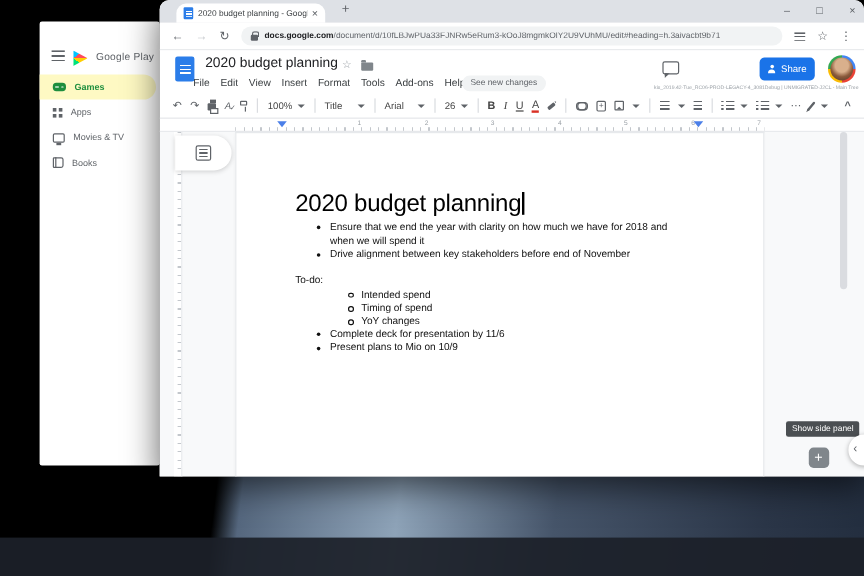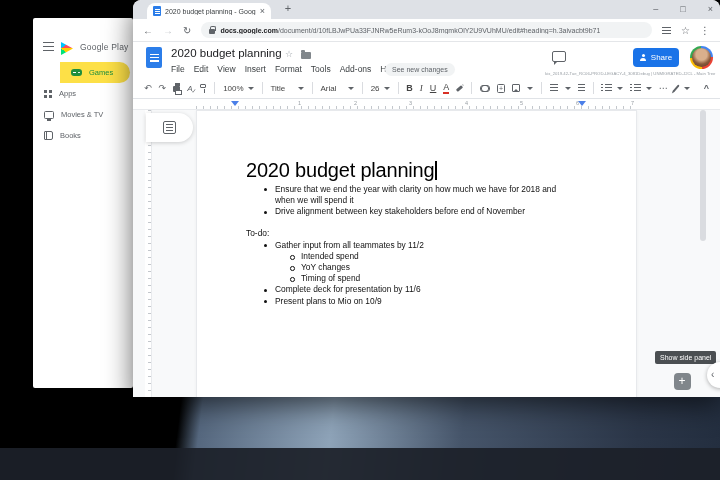--- a/index.html
+++ b/index.html
@@ -14,21 +14,21 @@
   .play-window { position:absolute; left:33px; top:18px; width:100px; height:370px;
     background:#fff; border-radius:2px; box-shadow:0 5px 18px rgba(0,0,0,.55); }
   .play-header { position:absolute; left:10px; top:24px; display:flex; align-items:flex-start; gap:7px; }
   .hamburger { width:11px; height:9px; background:repeating-linear-gradient(#5f6368 0 1.4px,transparent 1.4px 3.8px); }
   .play-tri { width:12px; height:13px; clip-path:polygon(0 0,100% 50%,0 100%);
     background:conic-gradient(from 0deg at 0% 50%, #00c4ff 0 55deg, #ff4a5d 55deg 90deg, #ffce00 90deg 125deg, #00e27a 125deg 180deg, #00c4ff 180deg); }
   .play-title { font-size:8.5px; color:#5f6368; letter-spacing:.2px; white-space:nowrap; }
   .play-nav { position:absolute; left:0; top:44px; width:100%; }
   .play-item { height:21px; display:flex; align-items:center; gap:7px; padding-left:11px;
     font-size:7.5px; color:#5f6368; white-space:nowrap; }
-  .play-item.selected { background:#fde047; border-radius:0 12px 12px 0; color:#1e8e3e; font-weight:normal; margin-right:3px;margin-left:27px; }
+  .play-item.selected { background:#fef9c3; border-radius:0 12px 12px 0; color:#1e8e3e; font-weight:bold; margin-right:3px; }
   .icn-gamepad { width:11px; height:7px; background:#1e8e3e; border-radius:3px; position:relative; }
   .icn-gamepad::before { content:''; position:absolute; left:2px; top:2.5px; width:3px; height:1.4px; background:#fff; }
   .icn-gamepad::after { content:''; position:absolute; right:2px; top:2.5px; width:1.6px; height:1.6px; border-radius:50%; background:#fff; }
   .icn-grid { width:8px; height:8px; position:relative; }
   .icn-grid::before { content:''; position:absolute; left:0; top:0; width:3px; height:3px; background:#5f6368;
     box-shadow:5px 0 #5f6368, 0 5px #5f6368, 5px 5px #5f6368; }
   .icn-tv { width:10px; height:8px; border:1.2px solid #5f6368; border-radius:1.5px; position:relative; }
   .icn-tv::after { content:''; position:absolute; left:2px; bottom:-3px; width:4px; height:1.2px; background:#5f6368; }
   .icn-book { width:9px; height:9px; border:1.2px solid #5f6368; border-radius:1px 2px 2px 1px; position:relative; }
   .icn-book::before { content:''; position:absolute; left:1px; top:-1px; width:1.2px; height:9px; background:#5f6368; }
@@ -64,21 +64,21 @@
   .omni-lines { width:9px; height:7px; background:repeating-linear-gradient(#5f6368 0 1.2px,transparent 1.2px 3px); }
 
   .docs-header { position:absolute; left:0; top:42px; width:100%; height:36px; background:#fff; }
   .docs-icon { position:absolute; left:13px; top:5px; width:16px; height:21px; background:#2b7de9; border-radius:2px; }
   .docs-icon::after { content:''; position:absolute; left:3.5px; top:7px; width:9px; height:9px;
     background:repeating-linear-gradient(#fff 0 1.2px,transparent 1.2px 3.2px); }
   .doc-title { position:absolute; left:38px; top:5px; font-size:11.5px; color:#202124; white-space:nowrap; }
   .hdr-star { position:absolute; left:152px; top:7px; font-size:9px; color:#9aa0a6; }
   .icn-folder { position:absolute; left:168px; top:10px; width:10px; height:7px; background:#80868b; border-radius:1px; }
   .icn-folder::before { content:''; position:absolute; left:0; top:-2px; width:4px; height:2px; background:#80868b; border-radius:1px 1px 0 0; }
-  .menubar { position:absolute; left:38px; top:22px; display:flex; gap:9px; font-size:8.5px; color:#3c4043; }
+  .menubar { position:absolute; left:28px; top:22px; display:flex; gap:9px; font-size:8.5px; color:#3c4043; }
   .see-new { position:absolute; left:252px; top:21px; height:13px; line-height:13px; padding:0 7px;
     background:#f1f3f4; border-radius:7px; font-size:7px; color:#5f6368; white-space:nowrap; }
   .icn-bubble { position:absolute; left:419px; top:9px; width:14px; height:11px; border:1.3px solid #5f6368; border-radius:2px; }
   .icn-bubble::after { content:''; position:absolute; left:1px; bottom:-4px; border:2px solid transparent; border-top-color:#5f6368; border-left-color:#5f6368; }
   .share-btn { position:absolute; left:500px; top:6px; width:46px; height:19px; background:#1a73e8; border-radius:4px;
     display:flex; align-items:center; justify-content:center; gap:4px; color:#fff; font-size:8px; }
   .icn-person { width:7px; height:7px; position:relative; }
   .icn-person::before { content:''; position:absolute; left:2px; top:0; width:3px; height:3px; border-radius:50%; background:#fff; }
   .icn-person::after { content:''; position:absolute; left:0.5px; bottom:0; width:6px; height:3px; border-radius:3px 3px 0 0; background:#fff; }
   .avatar { position:absolute; left:557px; top:4px; width:23px; height:23px; border-radius:50%; padding:2px;
@@ -328,24 +328,23 @@
       </div>
       <div class="page">
         <div class="page-content">
           <div class="doc-h1"><span>2020 budget planning</span><span class="cursor"></span></div>
           <ul class="doc-list">
             <li>Ensure that we end the year with clarity on how much we have for 2018 and when we will spend it</li>
             <li>Drive alignment between key stakeholders before end of November</li>
           </ul>
           <div class="doc-label todo">To-do:</div>
           <ul class="doc-list">
-            <li>Gather input from all teammates by 11/2</li>
             <li class="sub">Intended spend</li>
+            <li class="sub">Timing of spend</li>
             <li class="sub">YoY changes</li>
-            <li class="sub">Timing of spend</li>
             <li>Complete deck for presentation by 11/6</li>
             <li>Present plans to Mio on 10/9</li>
           </ul>
         </div>
       </div>
       <div class="doc-scrollbar"></div>
     </div>
 
     <div class="tooltip">Show side panel</div>
     <div class="plusbox-btn">

